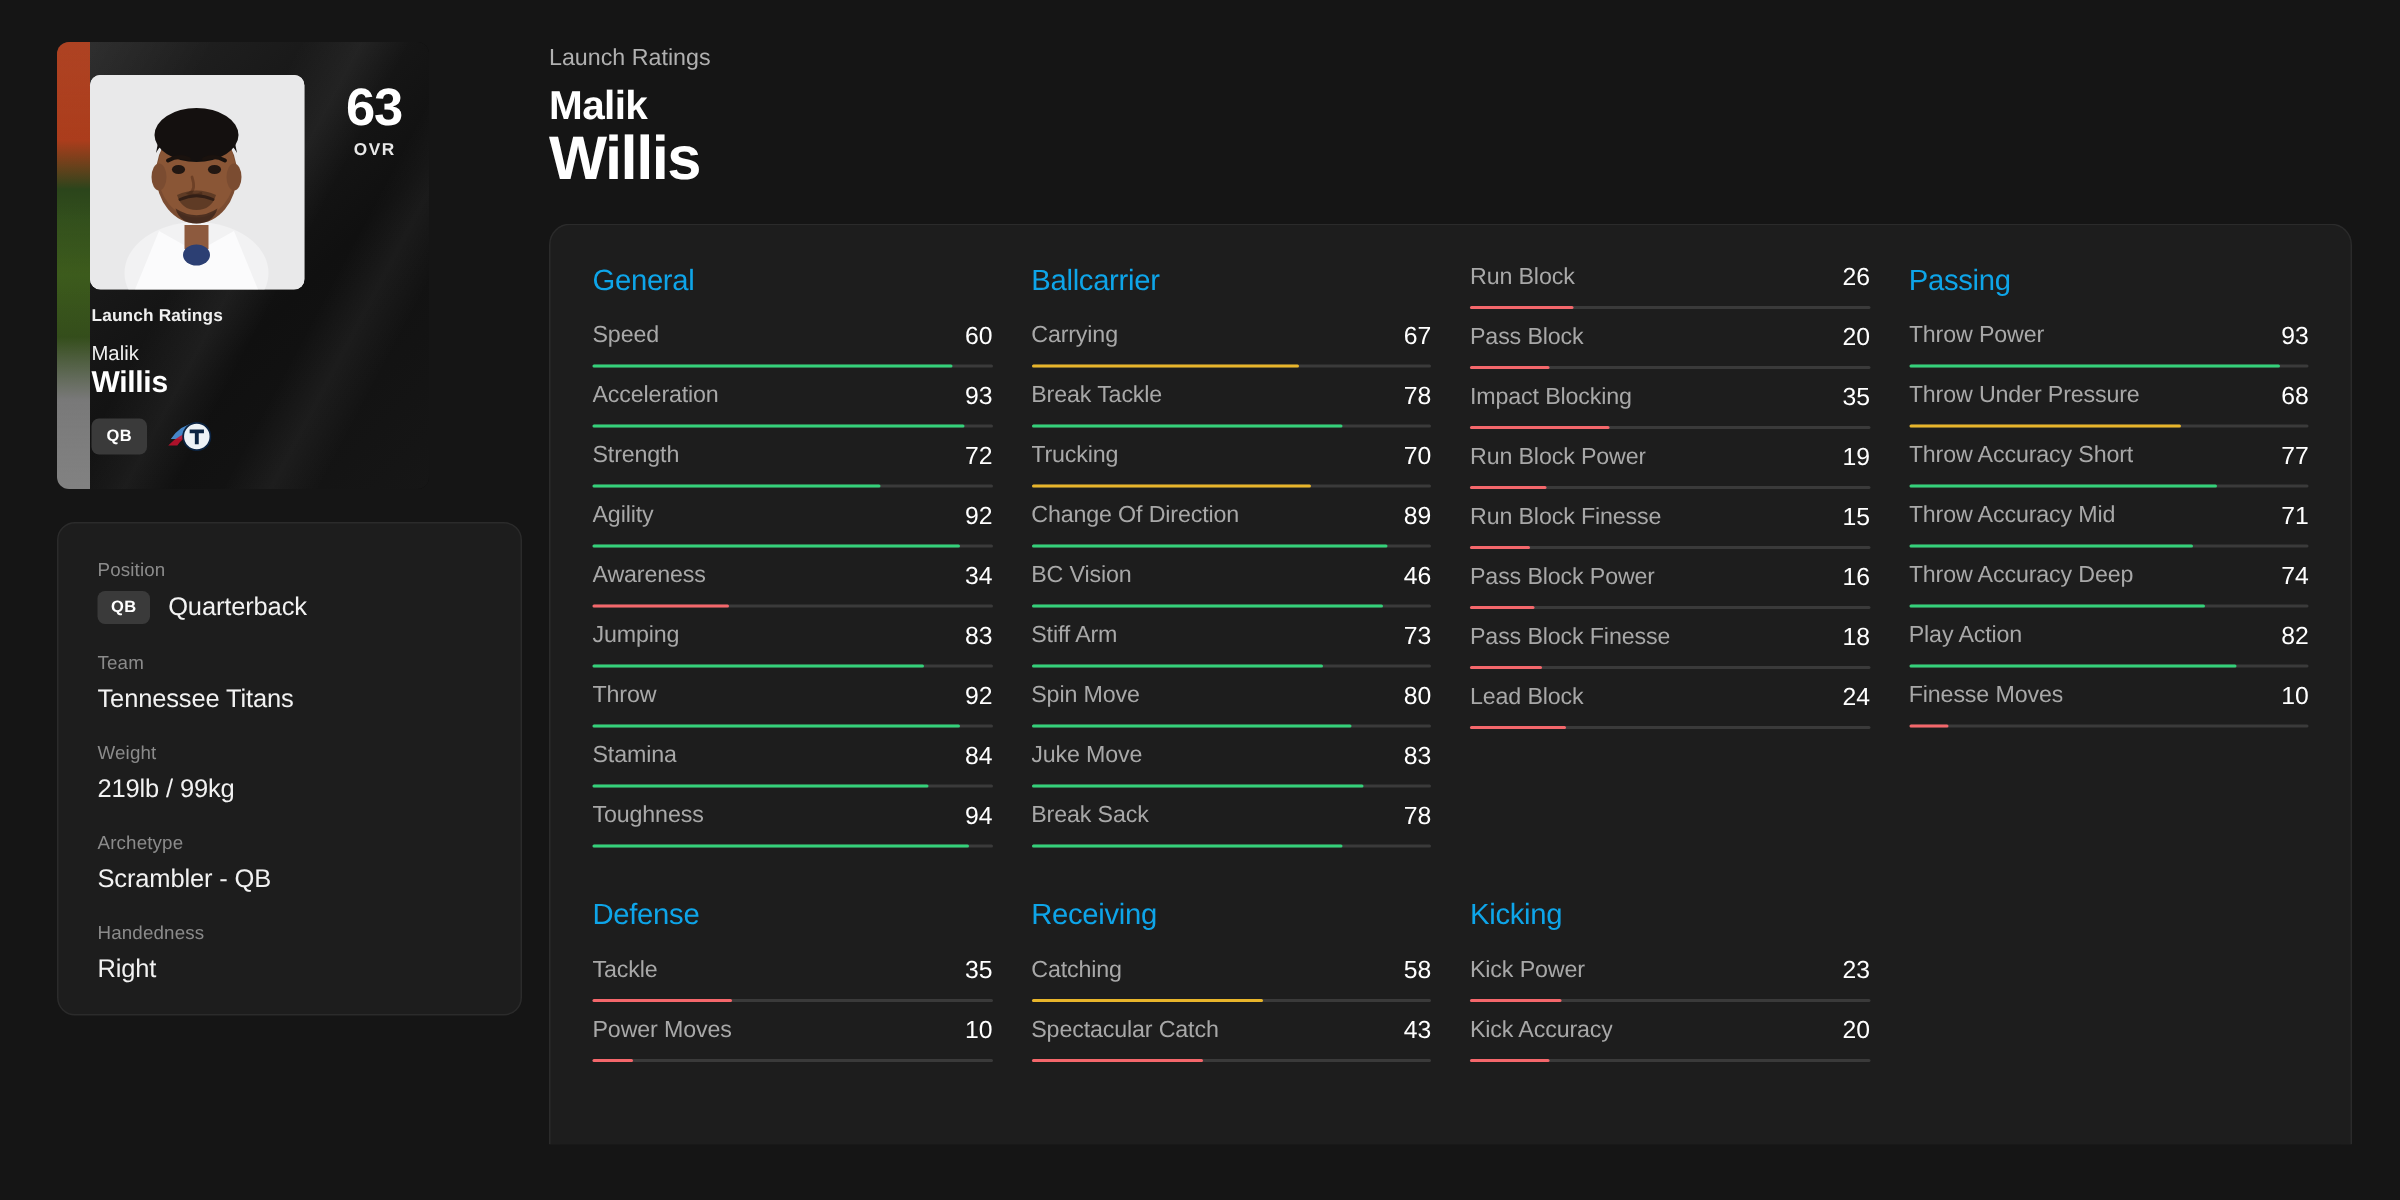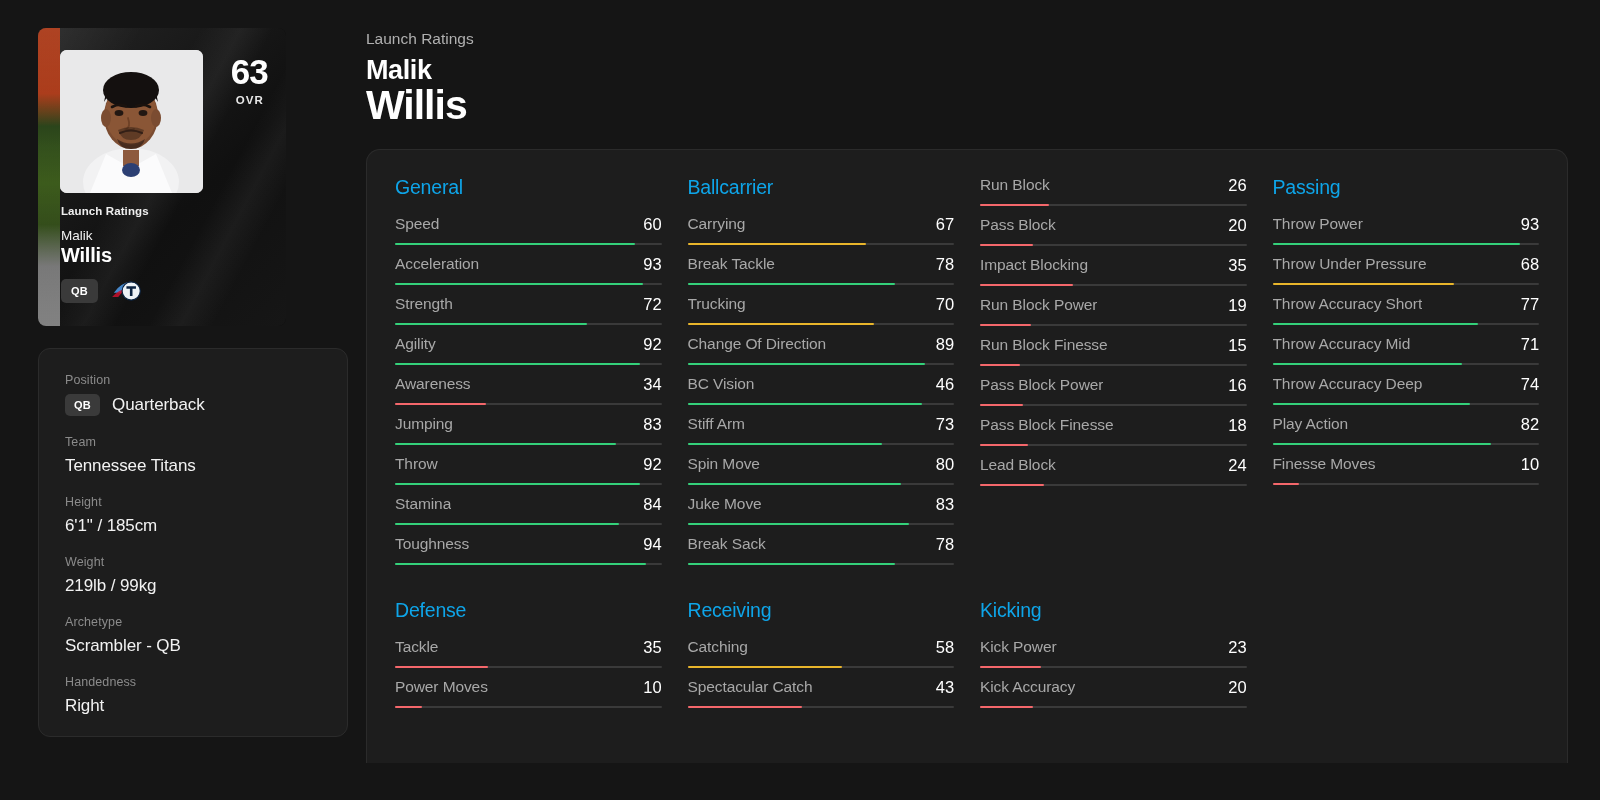--- a/index.html
+++ b/index.html
@@ -217,24 +217,20 @@
         <div class="pos-line">
           <span class="pos-chip">QB</span>
           <span class="info-value">Quarterback</span>
         </div>
       </div>
       <div class="info-row">
         <div class="info-label">Team</div>
         <div class="info-value">Tennessee Titans</div>
       </div>
       <div class="info-row">
-        <div class="info-label">Height</div>
-        <div class="info-value">6'1" / 185cm</div>
-      </div>
-      <div class="info-row">
         <div class="info-label">Weight</div>
         <div class="info-value">219lb / 99kg</div>
       </div>
       <div class="info-row">
         <div class="info-label">Archetype</div>
         <div class="info-value">Scrambler - QB</div>
       </div>
       <div class="info-row">
         <div class="info-label">Handedness</div>
         <div class="info-value">Right</div>

